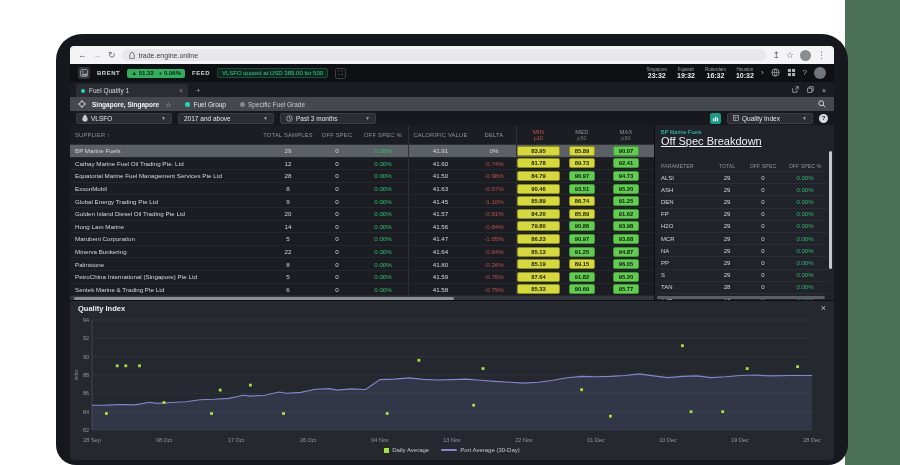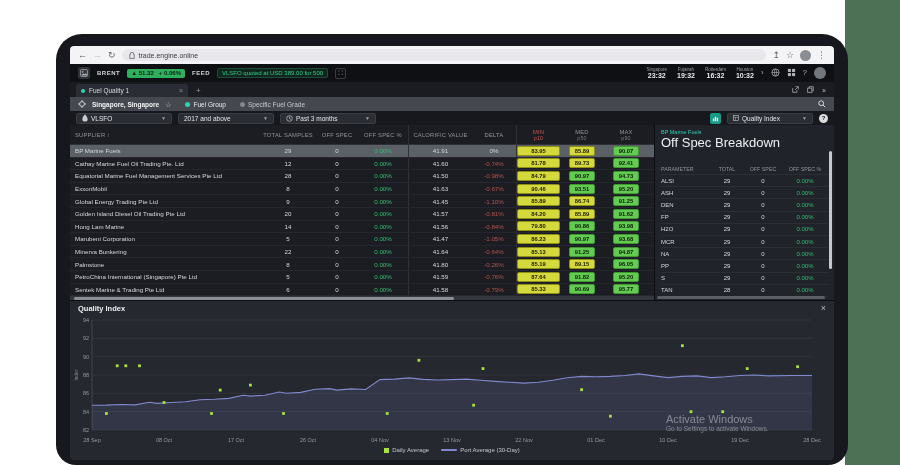--- a/index.html
+++ b/index.html
@@ -106,21 +106,21 @@
            font-size:5.8px; font-weight:bold; padding:1px 2px; }
   .badge.yellow { background:#d6d93b; color:#1d1e08; border:0.5px solid #8f9214; }
   .badge.green { background:#63cb51; color:#0c1c09; border:0.5px solid #3e9a31; }
   .hscroll { position:absolute; left:0; bottom:0; width:584px; height:4px; background:#34373d; }
   .hscroll .thumb { position:absolute; left:4px; top:0.5px; width:65%; height:3px;
                     background:#8b8e94; border-radius:2px; }
 
   .side-panel { position:relative; width:180px; height:175px; background:#202329;
                 border-left:1px solid #0c0d10; padding:4px 6px 0 6px; }
   .sp-supplier { font-size:5.5px; color:#2bd4b4; }
-  .sp-title { font-size:13px; color:#eef0f3; margin-bottom:13px; }
+  .sp-title { font-size:11px; color:#eef0f3; margin-bottom:13px;text-decoration:underline; }
   .sp-head, .sp-row { display:grid; grid-template-columns:50px 32px 40px 44px; align-items:center; }
   .sp-head { height:11px; }
   .sp-hcell { font-size:5.3px; color:#8e939b; }
   .sp-row { height:12.2px; border-top:1px solid #2b2e35; }
   .sp-cell { font-size:6px; color:#d4d7db; }
   .sp-cell.green { color:#2fbf71; }
   .sp-head .c, .sp-row .c { text-align:center; }
   .sp-vscroll { position:absolute; right:2px; top:26px; width:3px; height:118px;
                 background:#c6c8cd; border-radius:1.5px; }
   .sp-hscroll { position:absolute; left:2px; bottom:1px; width:168px; height:3px;
@@ -637,21 +637,17 @@
         <div class="legend">
           <span class="leg-item">
             <span class="leg-sq"></span>
             <span>Daily Average</span>
           </span>
           <span class="leg-item">
             <span class="leg-line"></span>
             <span>Port Average (30-Day)</span>
           </span>
         </div>
-        <div class="watermark">
-          <div class="wm1">Activate Windows</div>
-          <div class="wm2">Go to Settings to activate Windows.</div>
-        </div>
       </div>
 
     </div>
   </div>
 </div>
 
 </body></html>

